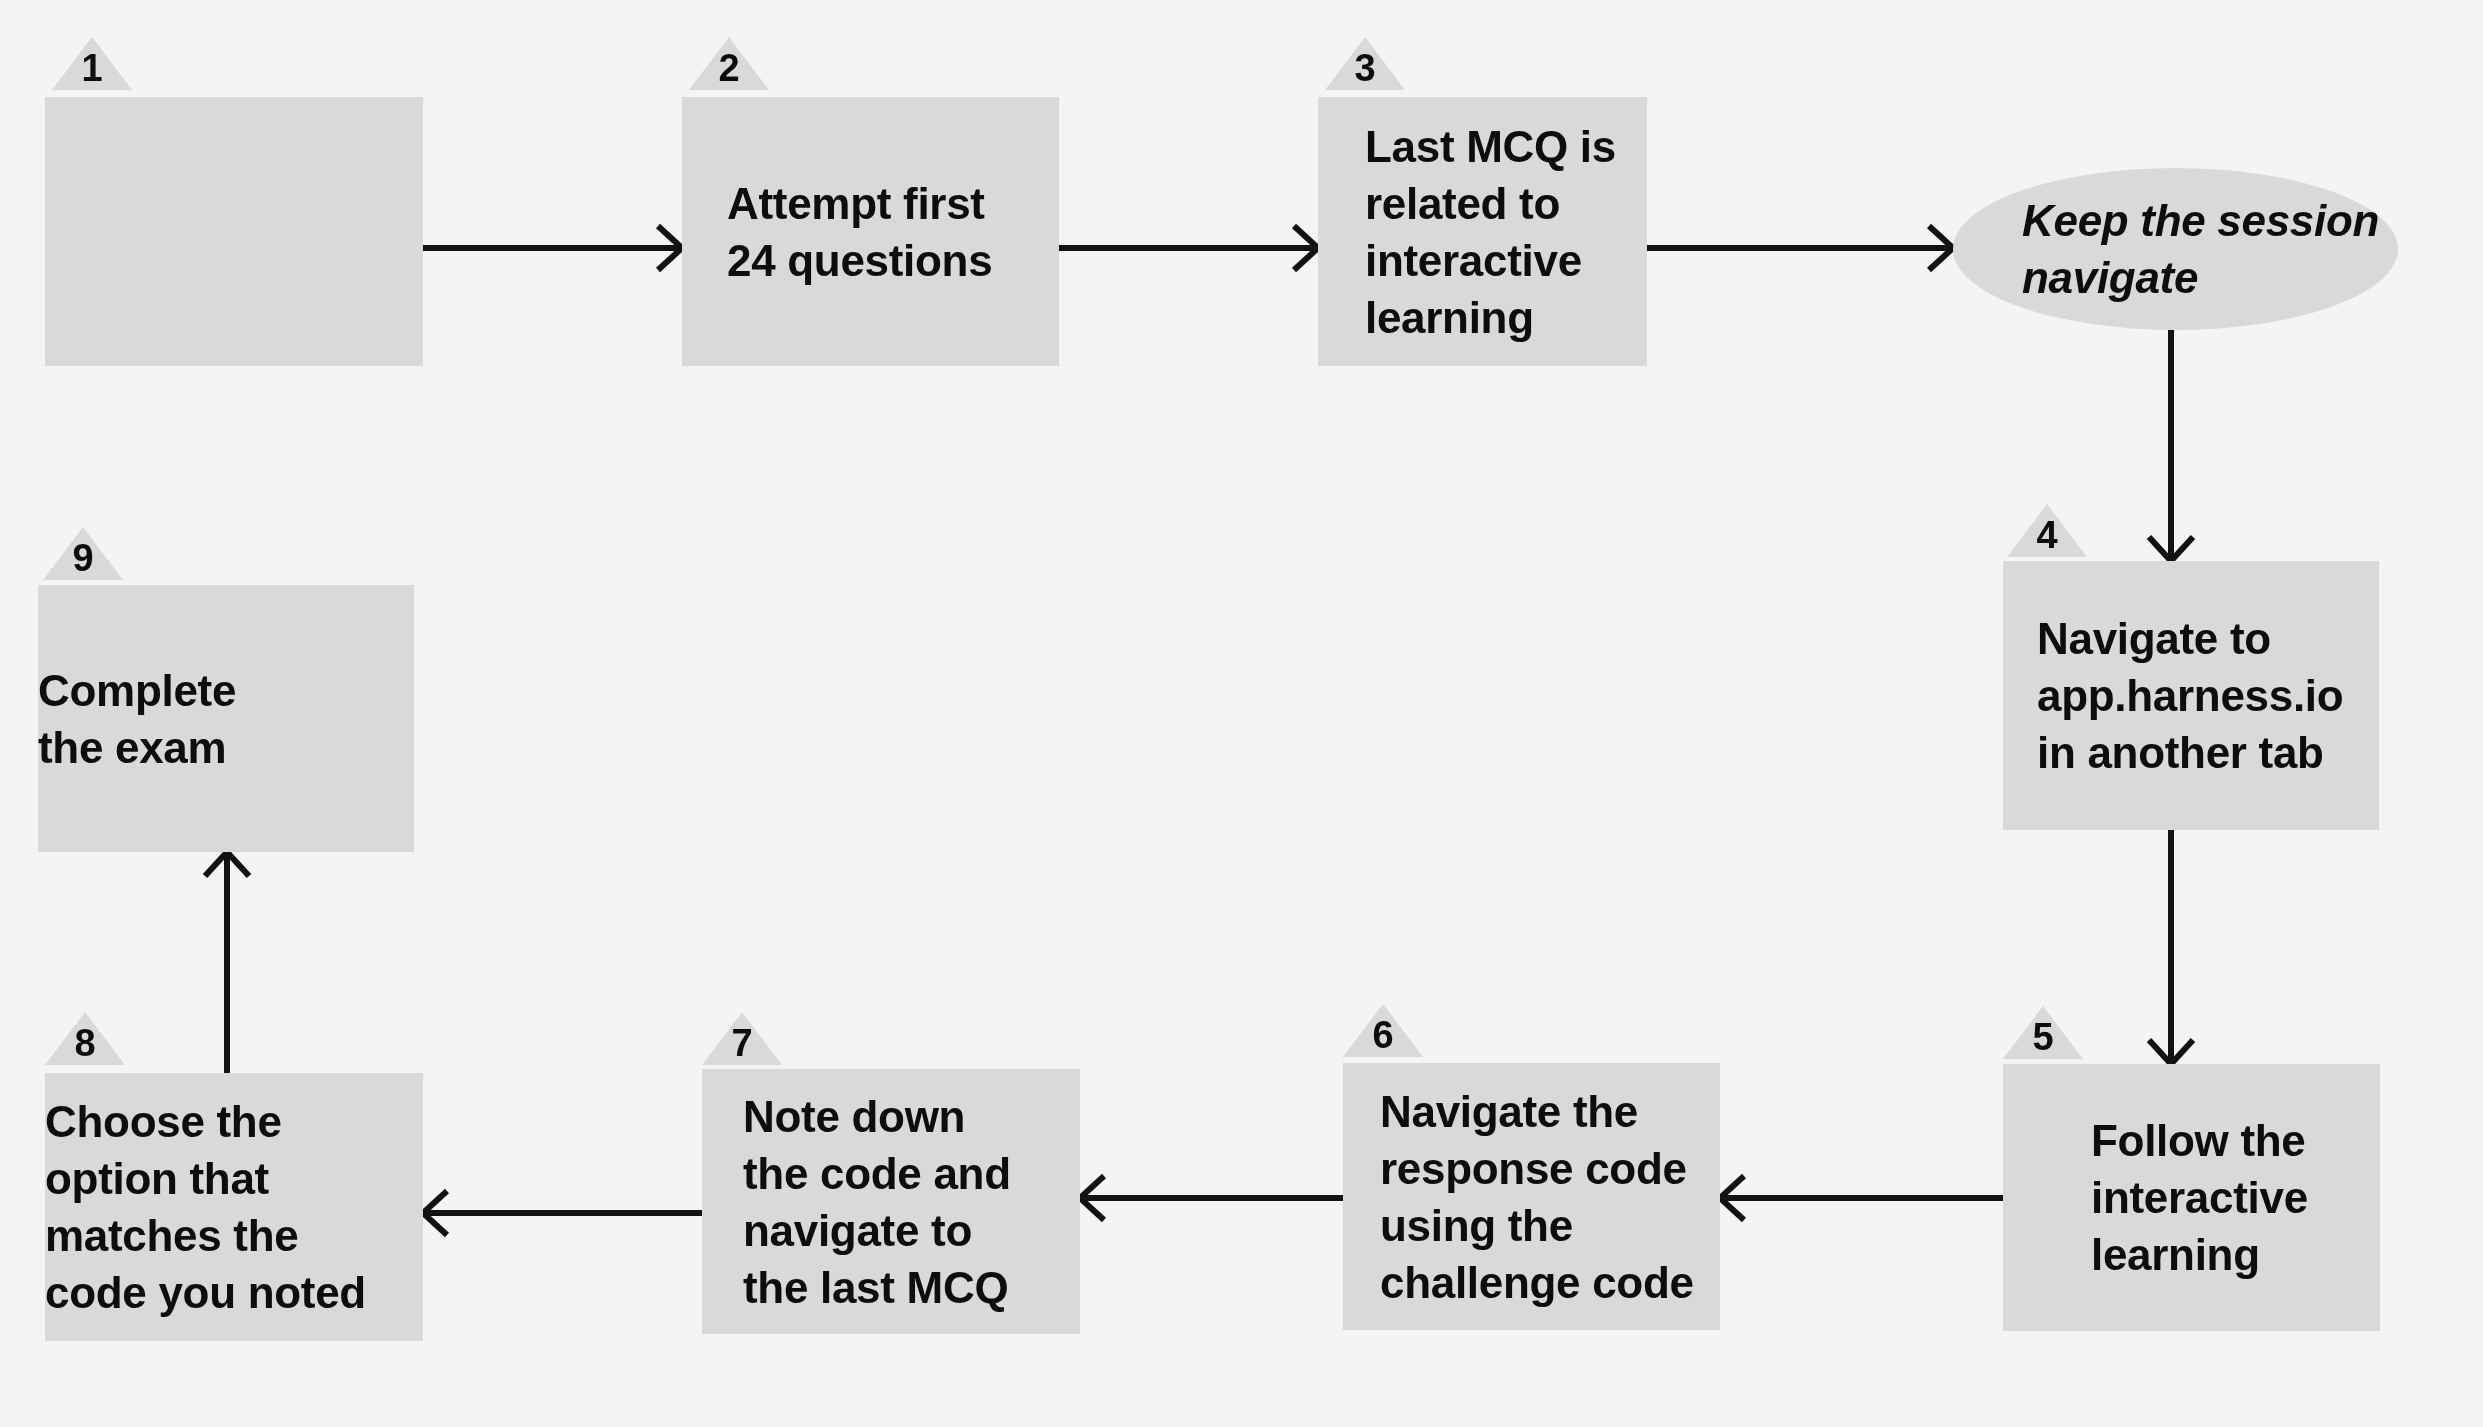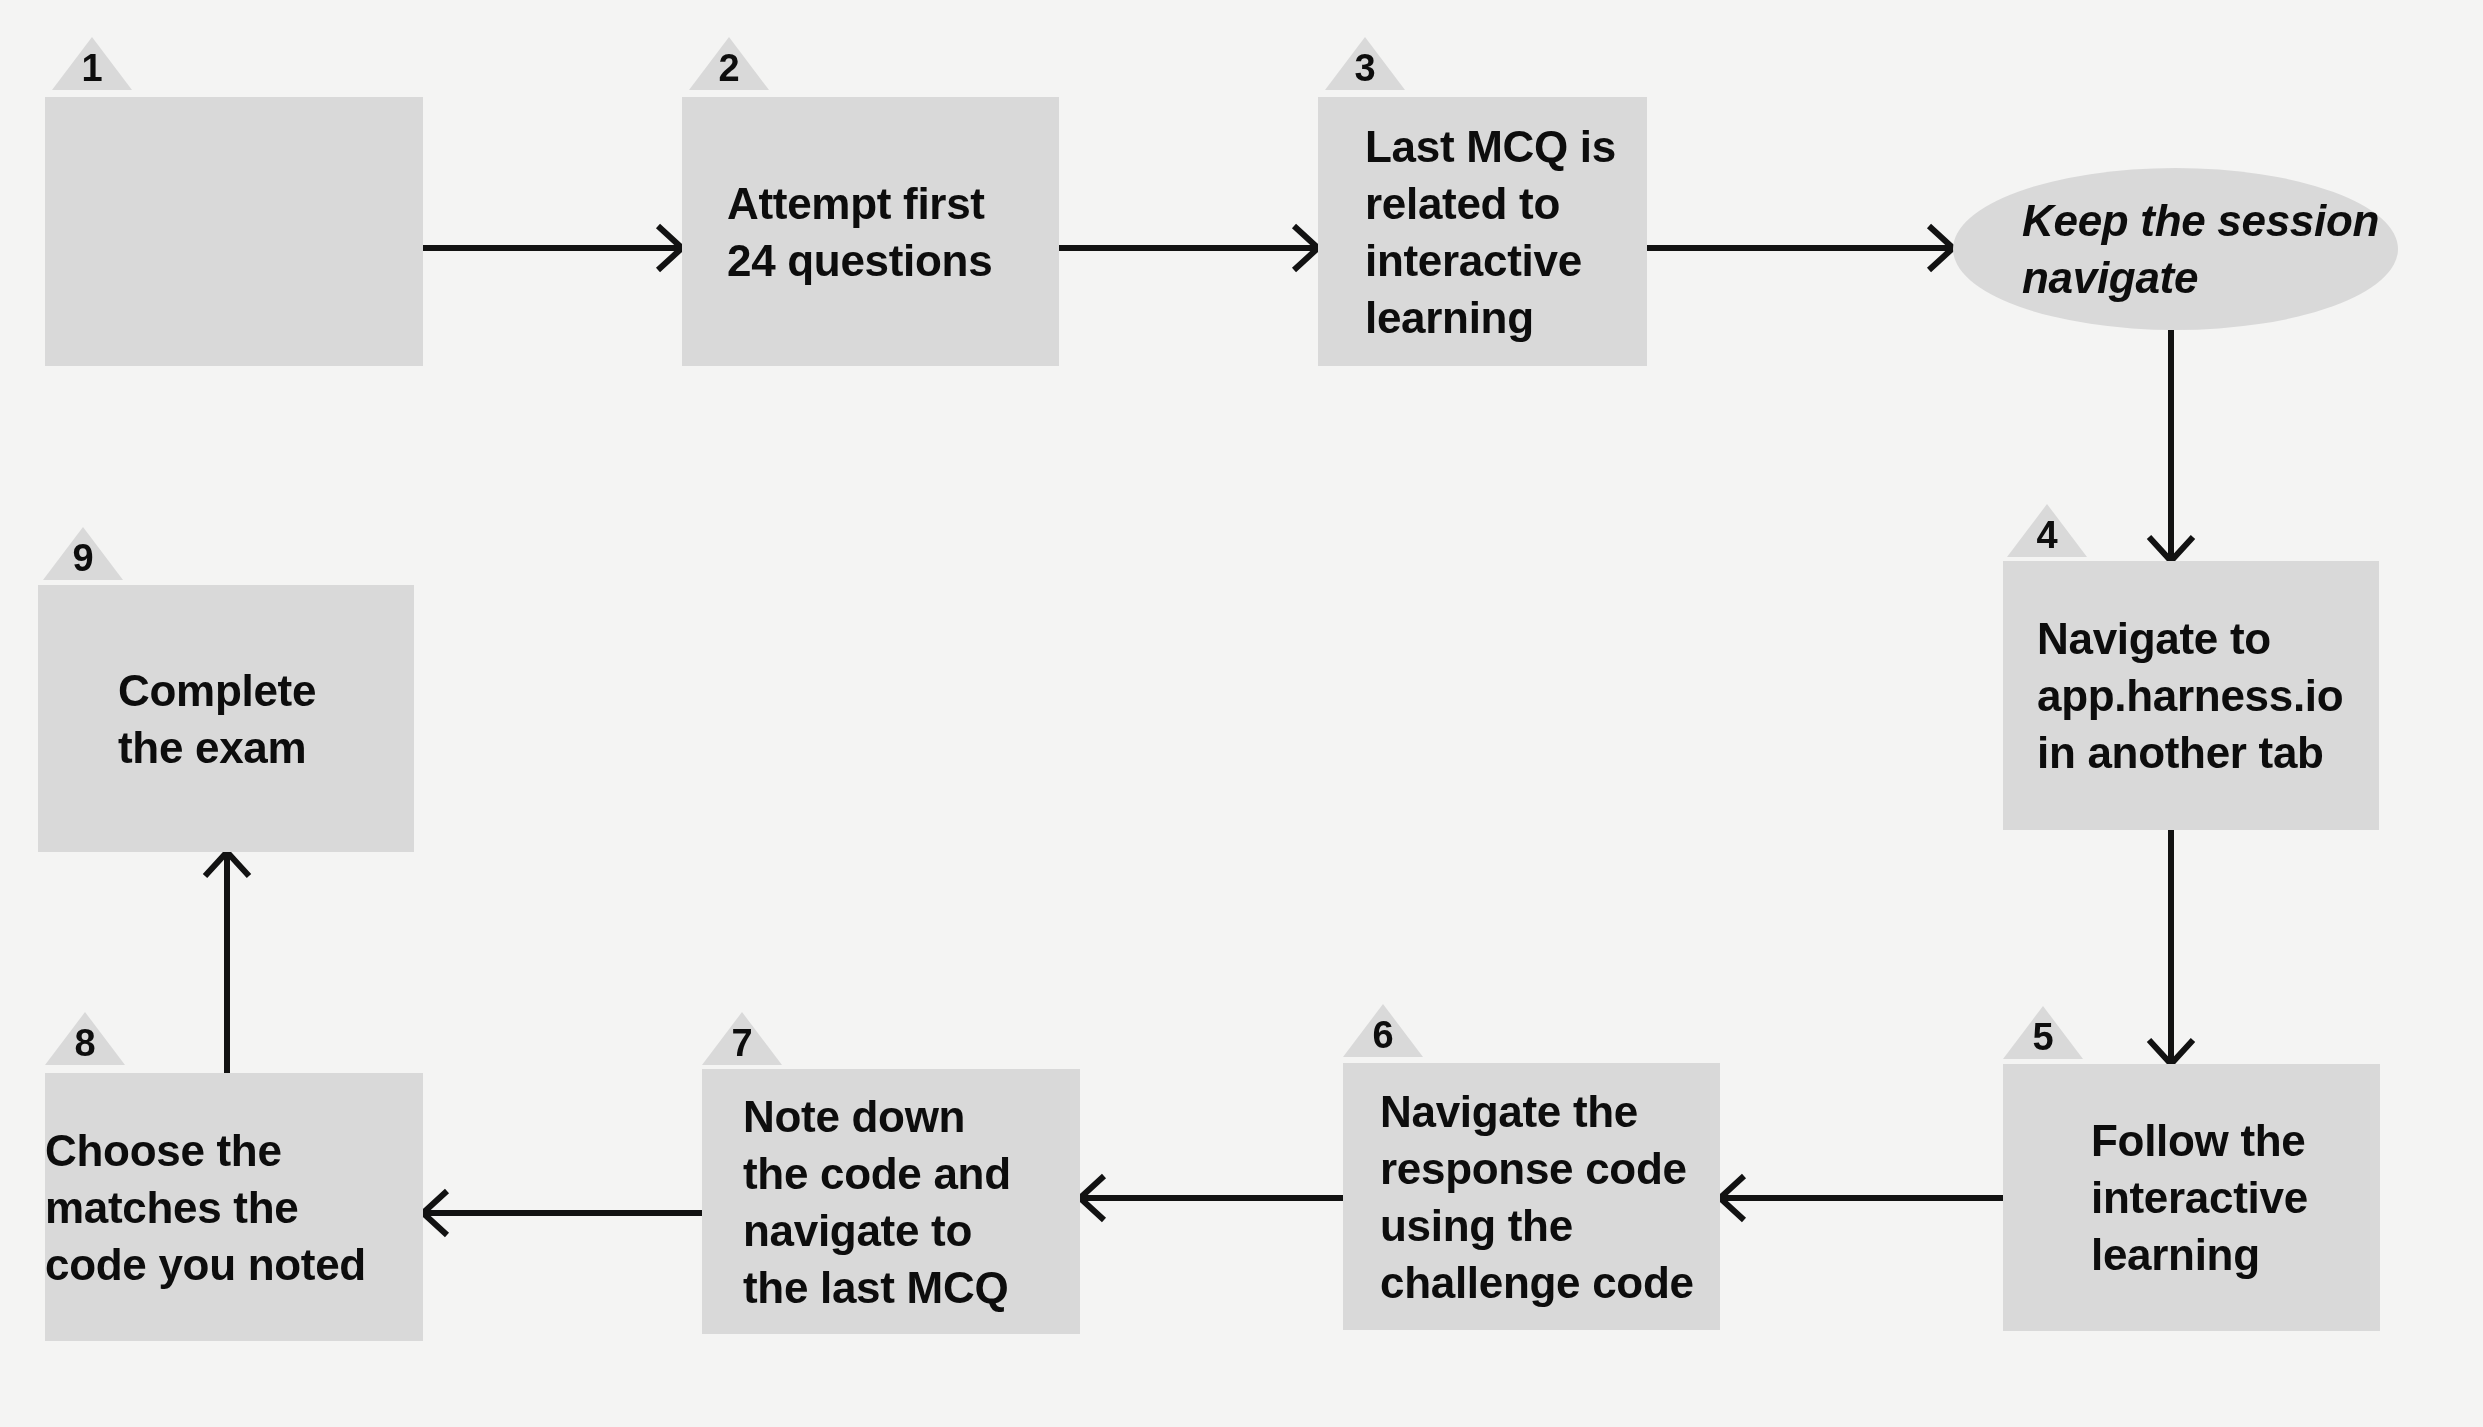--- a/index.html
+++ b/index.html
@@ -90,21 +90,21 @@
       <span class="line">Navigate to</span>
       <span class="line">app.harness.io</span>
       <span class="line">in another tab</span>
     </div>
   </div>
 
   <div class="node" style="left:38px;top:585px;width:376px;height:267px;">
     <div class="badge" style="left:5px;top:-58px;">
       <span class="num">9</span>
     </div>
-    <div class="label" style="padding-left:80px;">
+    <div class="label" style="">
       <span class="line">Complete</span>
       <span class="line">the exam</span>
     </div>
   </div>
 
   <div class="node" style="left:2003px;top:1064px;width:377px;height:267px;">
     <div class="badge" style="left:0px;top:-58px;">
       <span class="num">5</span>
     </div>
     <div class="label" style="padding-left:88px;">
@@ -137,18 +137,19 @@
       <span class="line">the last MCQ</span>
     </div>
   </div>
 
   <div class="node" style="left:45px;top:1073px;width:378px;height:268px;">
     <div class="badge" style="left:0px;top:-61px;">
       <span class="num">8</span>
     </div>
     <div class="label" style="">
       <span class="line">Choose the</span>
+      <span class="line">option that</span>
       <span class="line">matches the</span>
       <span class="line">code you noted</span>
     </div>
   </div>
 
 </div>
 
 </body></html>

